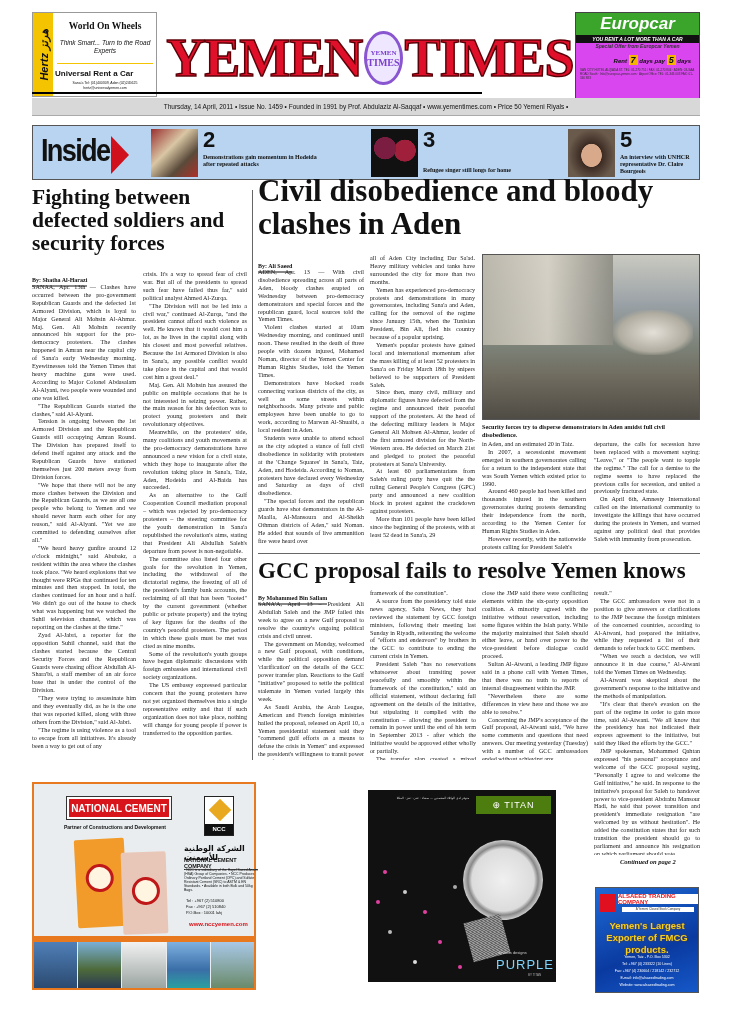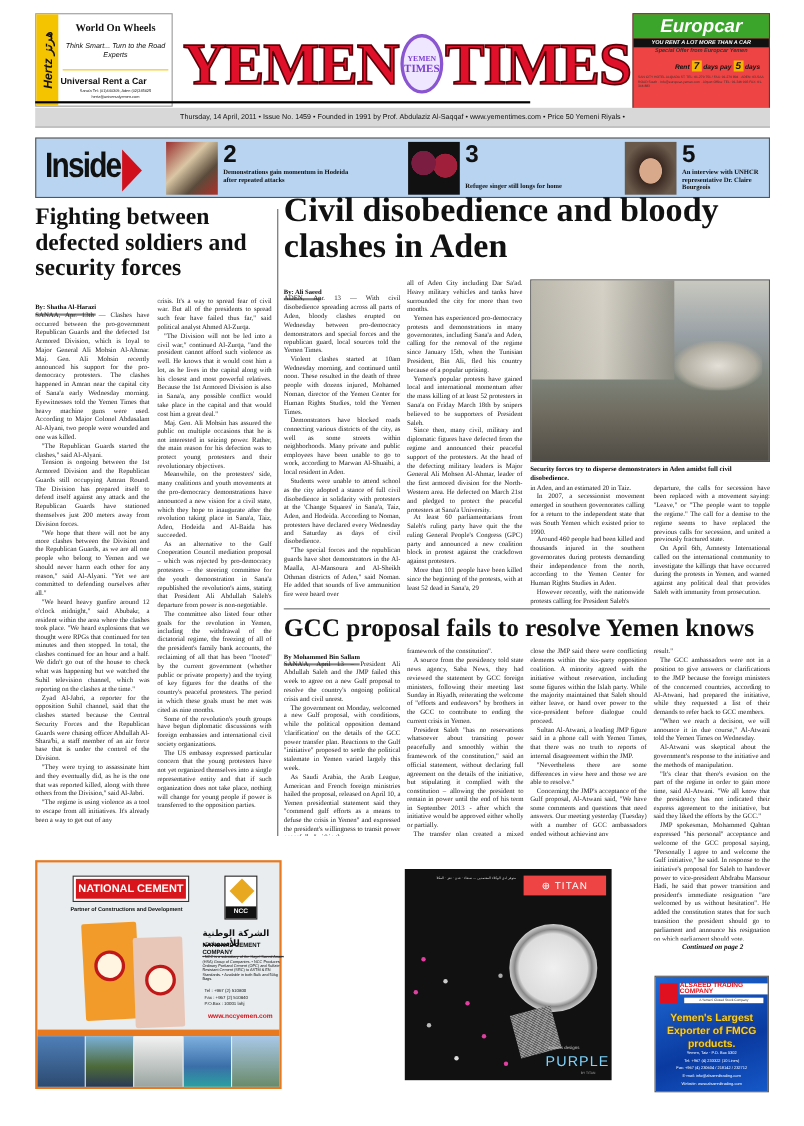--- a/index.html
+++ b/index.html
@@ -14,21 +14,21 @@
 .hertz .h2{position:absolute;left:22px;top:26px;width:100px;text-align:center;font-family:"Liberation Sans",sans-serif;font-style:italic;font-size:6.5px;line-height:8px}
 .hertz .sep{position:absolute;left:24px;top:50px;width:96px;border-top:1px solid #f5c400}
 .hertz .h3{position:absolute;left:22px;top:56px;width:100px;text-align:left;font-family:"Liberation Sans",sans-serif;font-weight:bold;font-size:8px}
 .hertz .h4{position:absolute;left:22px;top:68px;width:100px;text-align:center;font-family:"Liberation Sans",sans-serif;font-size:3.5px;line-height:5px}
 .masthead{left:175px;top:28px;width:390px;height:60px;display:flex;align-items:center;justify-content:center}
 .masthead .word{font-family:"Liberation Serif",serif;font-weight:bold;font-size:54px;color:#e0102a;letter-spacing:-1px;-webkit-text-stroke:1.5px #5a0008;line-height:1}
 .masthead .seal{width:54px;height:54px;margin:0 2px;border-radius:50%;border:3px solid #8a55d0;background:#efe6ff;display:flex;flex-direction:column;align-items:center;justify-content:center}
 .masthead .seal span{font-size:7px;font-weight:bold;color:#7b3fd0}
 .masthead .seal b{font-size:10px;color:#7b3fd0}
 .mast-rule{left:32px;top:92px;width:450px;border-top:2px solid #000}
-.europcar{left:575px;top:12px;width:125px;height:87px;border:1px solid #444;background:#ef4444}
+.europcar{left:575px;top:12px;width:125px;height:87px;border:1px solid #444;background:#d946ef}
 .europcar .top{height:22px;background:#3aa52a;display:flex;align-items:center;justify-content:center;font-family:"Liberation Sans",sans-serif;font-weight:bold;font-style:italic;font-size:17px;color:#fff}
 .europcar .bar{background:#111;color:#fff;font-family:"Liberation Sans",sans-serif;font-weight:bold;font-style:italic;font-size:5px;text-align:center;padding:1px 0}
 .europcar .offer{font-family:"Liberation Sans",sans-serif;font-weight:bold;font-style:italic;font-size:5px;text-align:center;color:#333}
 .europcar .rent{font-family:"Liberation Sans",sans-serif;font-weight:bold;font-style:italic;font-size:6px;text-align:right;padding-right:8px;margin-top:6px}
 .europcar .rent b{background:#f5b400;padding:0 2px;font-size:9px}
 .europcar .fine{font-family:"Liberation Sans",sans-serif;font-size:3px;line-height:4px;padding:3px 4px;color:#333}
 .dateline{left:32px;top:98px;width:668px;height:18px;background:#d8d8d8;font-family:"Liberation Sans",sans-serif;font-size:6.5px;display:flex;align-items:center;justify-content:center;border-bottom:1px solid #aaa}
 
 .inside{left:32px;top:125px;width:668px;height:55px;background:#b8d4f0;border:1px solid #555}
 .inside .lbl{position:absolute;left:8px;top:6px;font-family:"Liberation Sans",sans-serif;font-weight:bold;font-size:32px;letter-spacing:-2px;transform:scaleX(.85);transform-origin:left}
@@ -62,21 +62,21 @@
 .ad-ncc .ncclogo i{position:absolute;left:7px;top:5px;width:16px;height:16px;background:#e8a81f;transform:rotate(45deg)}
 .ad-ncc .ar{position:absolute;left:150px;top:60px;width:70px;text-align:left;font-family:"DejaVu Sans",sans-serif;font-size:8px;font-weight:bold}
 .ad-ncc .en{position:absolute;left:150px;top:73px;width:74px;font-family:"Liberation Sans",sans-serif;font-weight:bold;font-size:5.5px;border-bottom:1px solid #555}
 .ad-ncc .bul{position:absolute;left:150px;top:84px;width:74px;font-family:"Liberation Sans",sans-serif;font-size:3.5px;line-height:4px}
 .ad-ncc .contact{position:absolute;left:152px;top:114px;width:74px;font-family:"Liberation Sans",sans-serif;font-size:4px;line-height:6px}
 .ad-ncc .web{position:absolute;left:155px;top:137px;font-family:"Liberation Sans",sans-serif;font-weight:bold;font-size:6px;color:#d8151b}
 .ad-ncc .orange{position:absolute;left:0;top:152px;width:100%;height:6px;background:#e8791f}
 .ad-ncc .strip{position:absolute;left:0;top:158px;width:100%;height:46px;display:flex;gap:1px}
 .ad-ncc .strip div{flex:1}
 .ad-titan{left:368px;top:790px;width:188px;height:192px;background:#111;overflow:hidden}
-.ad-titan .brand{position:absolute;left:108px;top:6px;width:75px;height:18px;background:#ef4444;color:#fff;font-family:"Liberation Sans",sans-serif;font-size:9px;display:flex;align-items:center;justify-content:center;letter-spacing:1px}
+.ad-titan .brand{position:absolute;left:108px;top:6px;width:75px;height:18px;background:#4d7c0f;color:#fff;font-family:"Liberation Sans",sans-serif;font-size:9px;display:flex;align-items:center;justify-content:center;letter-spacing:1px}
 .ad-titan .txt{position:absolute;left:6px;top:6px;width:95px;color:#ddd;font-family:"DejaVu Sans",sans-serif;font-size:3px;line-height:4px;text-align:right}
 .ad-titan .watch{position:absolute;left:95px;top:50px;width:80px;height:80px;border-radius:50%;background:radial-gradient(circle,#f0f0f0 0%,#dcdcdc 55%,#888 62%,#c8c8c8 70%,#555 78%)}
 .ad-titan .strap{position:absolute;left:100px;top:128px;width:38px;height:40px;background:repeating-linear-gradient(45deg,#999 0 1px,#666 1px 2px);transform:rotate(-15deg)}
 .ad-titan .dev{position:absolute;left:130px;top:160px;color:#ccc;font-family:"Liberation Sans",sans-serif;font-size:4px}
 .ad-titan .purple{position:absolute;left:128px;top:167px;color:#7dd3fc;font-family:"Liberation Sans",sans-serif;font-size:13px;letter-spacing:1px}
 .ad-titan .by{position:absolute;left:160px;top:183px;color:#aaa;font-family:"Liberation Sans",sans-serif;font-size:3px}
 .dot{position:absolute;width:4px;height:4px;border-radius:50%}
 .ad-alsaeed{left:595px;top:887px;width:104px;height:106px;border:1px solid #555;background:linear-gradient(160deg,#1e6ad6,#0a3aa0 60%,#1558c8);overflow:hidden}
 .ad-alsaeed .logo{position:absolute;left:4px;top:6px;width:16px;height:18px;background:#e01020}
 .ad-alsaeed .name{position:absolute;left:22px;top:6px;width:80px;height:10px;color:#e8101a;background:#fff;font-family:"Liberation Sans",sans-serif;font-weight:bold;font-size:6px;display:flex;align-items:center;justify-content:center}

